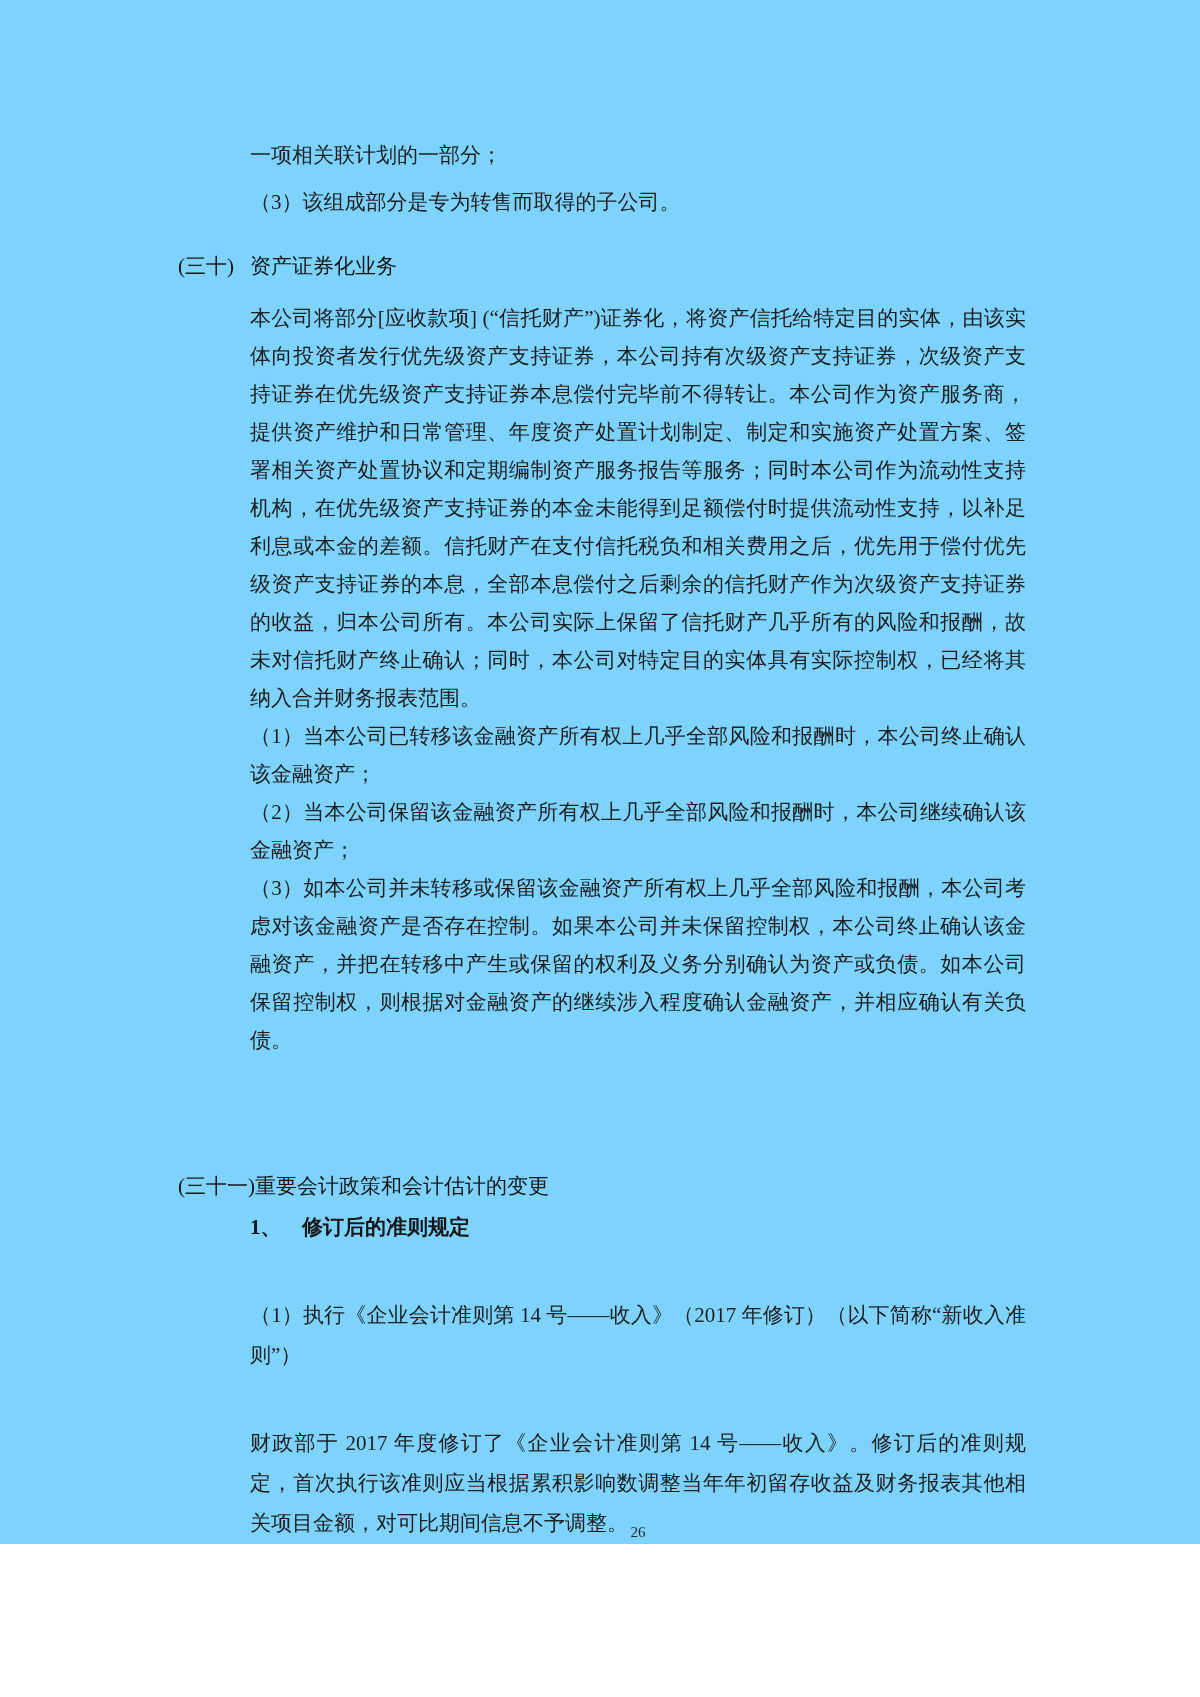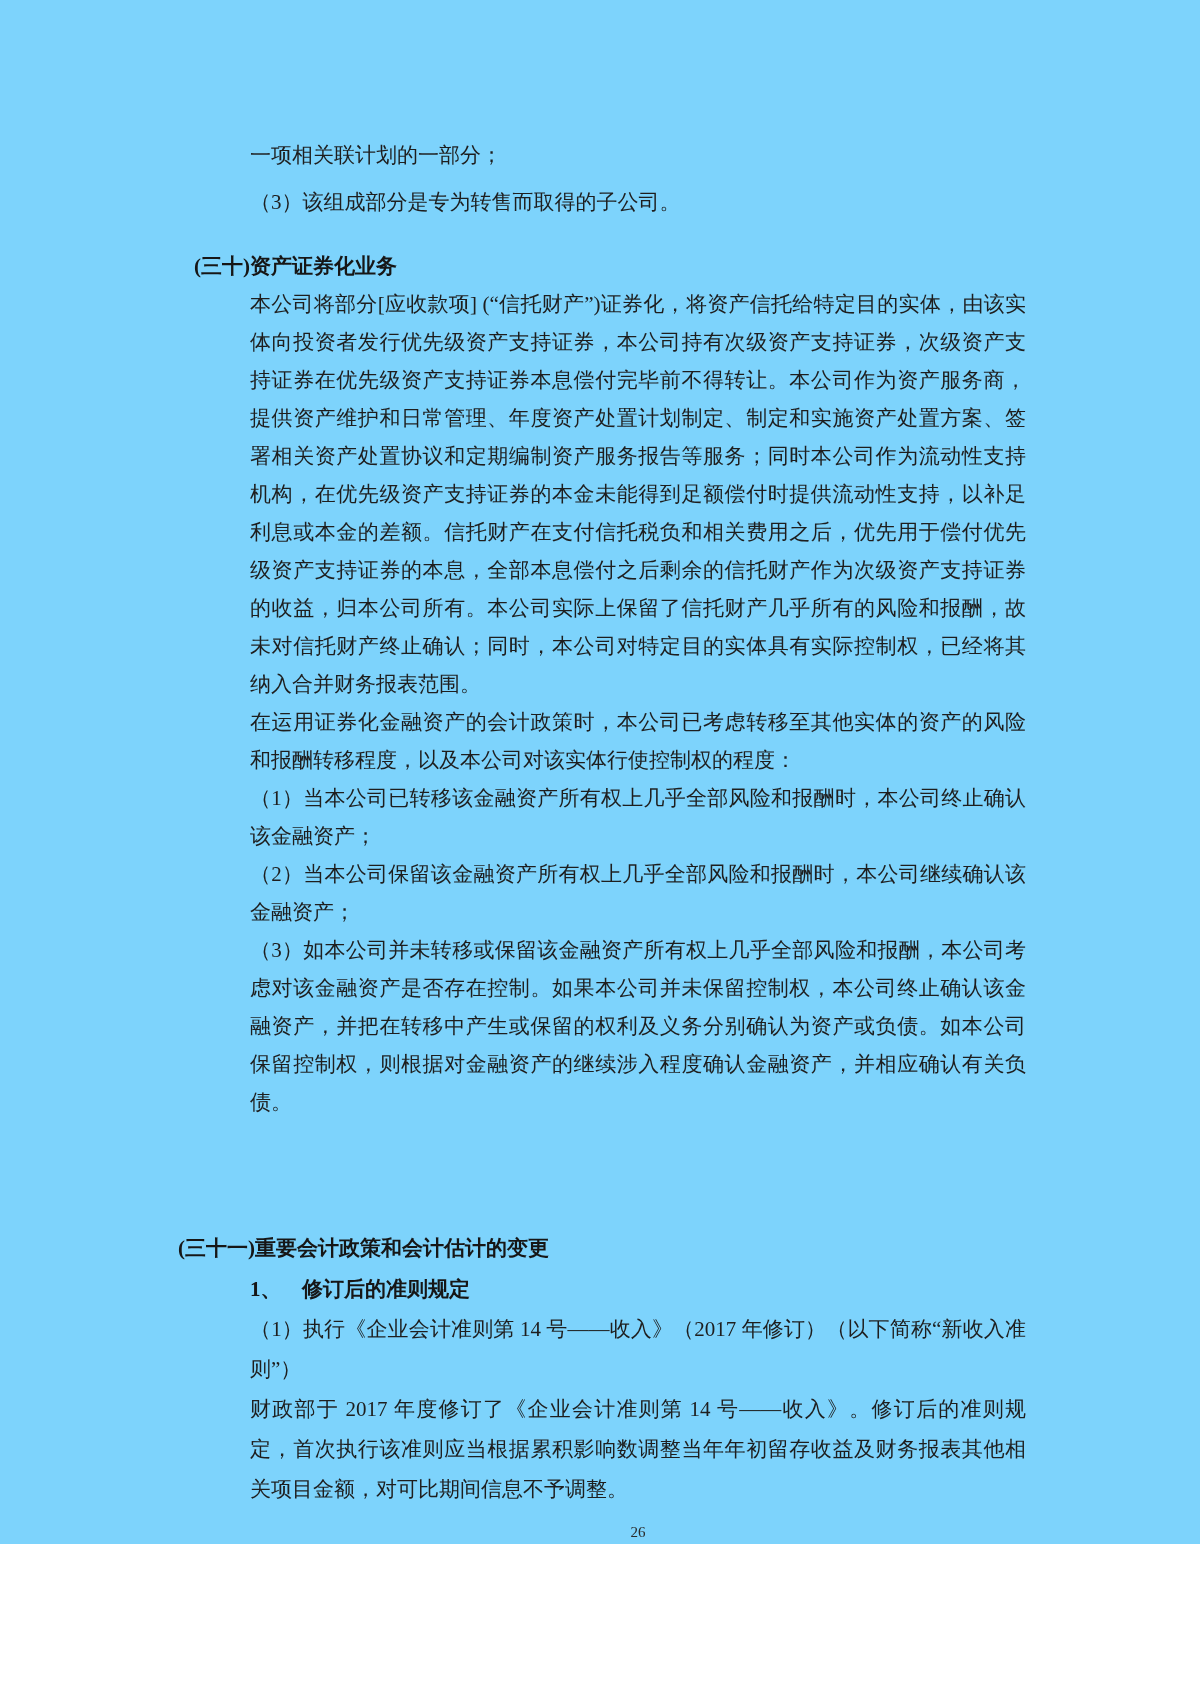--- a/index.html
+++ b/index.html
@@ -29,55 +29,55 @@
     line-height: 38px;
     margin: 0;
     text-align: justify;
   }
   .intro-2 {
     margin-top: 9px;
   }
   .section-heading {
     font-size: 21px;
     line-height: 38px;
-    font-weight: bold;
+    font-weight: normal;
     margin: 0;
     display: flex;
     color: #161616;
-    text-align: right;
   }
   .h30 {
     margin-top: 26px;
     margin-left: -72px;
   }
   .h30 .sec-num {
     width: 72px;
     flex: 0 0 auto;
   }
   .para-first {
-    margin-top: 0;
+    margin-top: 14px;
   }
   .h31 {
     margin-top: 108px;
     margin-left: -72px;
   }
   .sub-heading {
     font-size: 21px;
     line-height: 40px;
     font-weight: bold;
     margin: 2px 0 0 0;
     display: flex;
     color: #161616;
   }
   .sub-heading .sub-num {
     width: 52px;
     flex: 0 0 auto;
   }
   .lh40 {
     line-height: 40px;
+    margin-top: 48px;
   }
   .page-number {
     position: absolute;
     top: 1524px;
     left: 250px;
     width: 776px;
     text-align: center;
     font-size: 15px;
     color: #2a2a2a;
   }
@@ -92,21 +92,20 @@
 
     <p class="body-line intro-2">（3）该组成部分是专为转售而取得的子公司。</p>
 
     <h2 class="section-heading h30">
       <span class="sec-num">(三十)</span>
       <span class="sec-title">资产证券化业务</span>
     </h2>
 
     <p class="body-para para-first">本公司将部分[应收款项] (“信托财产”)证券化，将资产信托给特定目的实体，由该实体向投资者发行优先级资产支持证券，本公司持有次级资产支持证券，次级资产支持证券在优先级资产支持证券本息偿付完毕前不得转让。本公司作为资产服务商，提供资产维护和日常管理、年度资产处置计划制定、制定和实施资产处置方案、签署相关资产处置协议和定期编制资产服务报告等服务；同时本公司作为流动性支持机构，在优先级资产支持证券的本金未能得到足额偿付时提供流动性支持，以补足利息或本金的差额。信托财产在支付信托税负和相关费用之后，优先用于偿付优先级资产支持证券的本息，全部本息偿付之后剩余的信托财产作为次级资产支持证券的收益，归本公司所有。本公司实际上保留了信托财产几乎所有的风险和报酬，故未对信托财产终止确认；同时，本公司对特定目的实体具有实际控制权，已经将其纳入合并财务报表范围。</p>
 
-    <p class="body-para">在运用证券化金融资产的会计政策时，本公司已考虑转移至其他实体的资产的风险和报酬转移程度，以及本公司对该实体行使控制权的程度：</p>
 
     <p class="body-para">（1）当本公司已转移该金融资产所有权上几乎全部风险和报酬时，本公司终止确认该金融资产；</p>
 
     <p class="body-para">（2）当本公司保留该金融资产所有权上几乎全部风险和报酬时，本公司继续确认该金融资产；</p>
 
     <p class="body-para">（3）如本公司并未转移或保留该金融资产所有权上几乎全部风险和报酬，本公司考虑对该金融资产是否存在控制。如果本公司并未保留控制权，本公司终止确认该金融资产，并把在转移中产生或保留的权利及义务分别确认为资产或负债。如本公司保留控制权，则根据对金融资产的继续涉入程度确认金融资产，并相应确认有关负债。</p>
 
     <h2 class="section-heading h31">
       <span>(三十一)</span>
       <span>重要会计政策和会计估计的变更</span>

